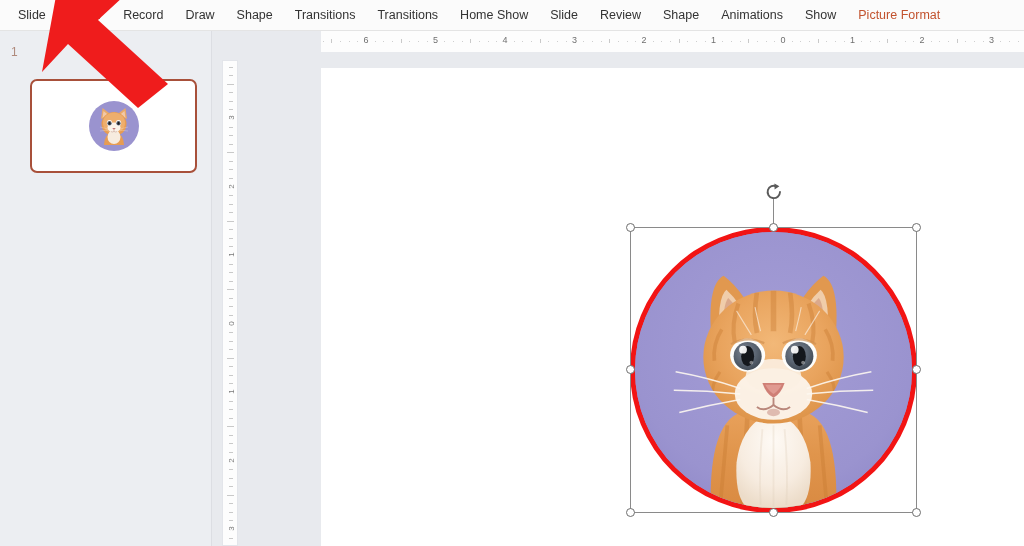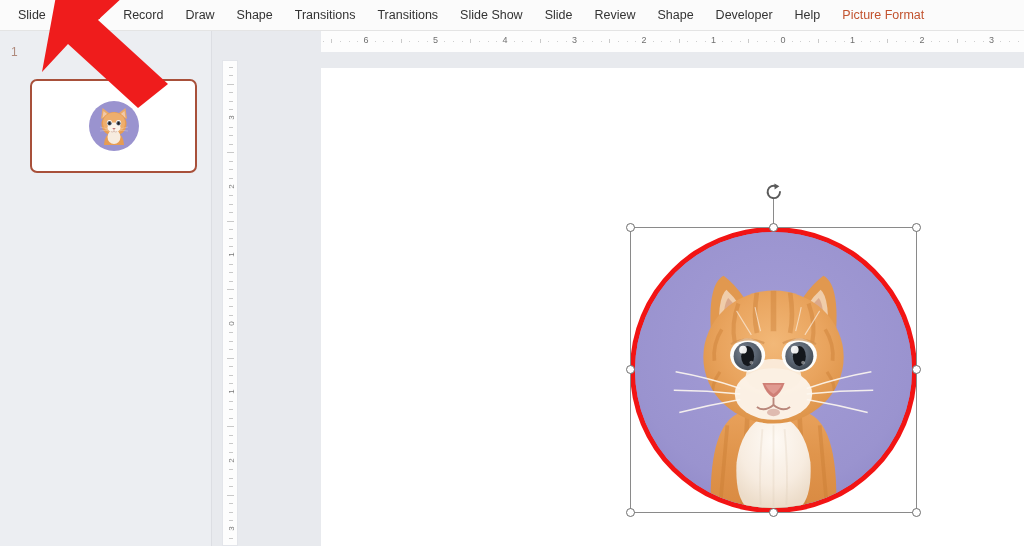--- a/index.html
+++ b/index.html
@@ -169,26 +169,26 @@
 <div id="app">
 
   <div class="menubar" id="menubar">
       <div class="menu-item first">Slide</div>
       <div class="menu-item">Home</div>
       <div class="menu-item">Record</div>
       <div class="menu-item">Draw</div>
       <div class="menu-item">Shape</div>
       <div class="menu-item">Transitions</div>
       <div class="menu-item">Transitions</div>
-      <div class="menu-item">Slide Show</div>
+      <div class="menu-item">Home Show</div>
       <div class="menu-item">Slide</div>
       <div class="menu-item">Review</div>
       <div class="menu-item">Shape</div>
-      <div class="menu-item">Developer</div>
-      <div class="menu-item">Help</div>
+      <div class="menu-item">Animations</div>
+      <div class="menu-item">Show</div>
       <div class="menu-item contextual">Picture Format</div>
     </div>
 
   <div class="thumb-pane">
     <div class="thumb-number">1</div>
     <div class="thumb-frame">
       <div class="thumb-img">
         <svg viewBox="0 0 100 100" width="50" height="50">
           <rect width="100" height="100" fill="#9a93cf"></rect>
           <g>

